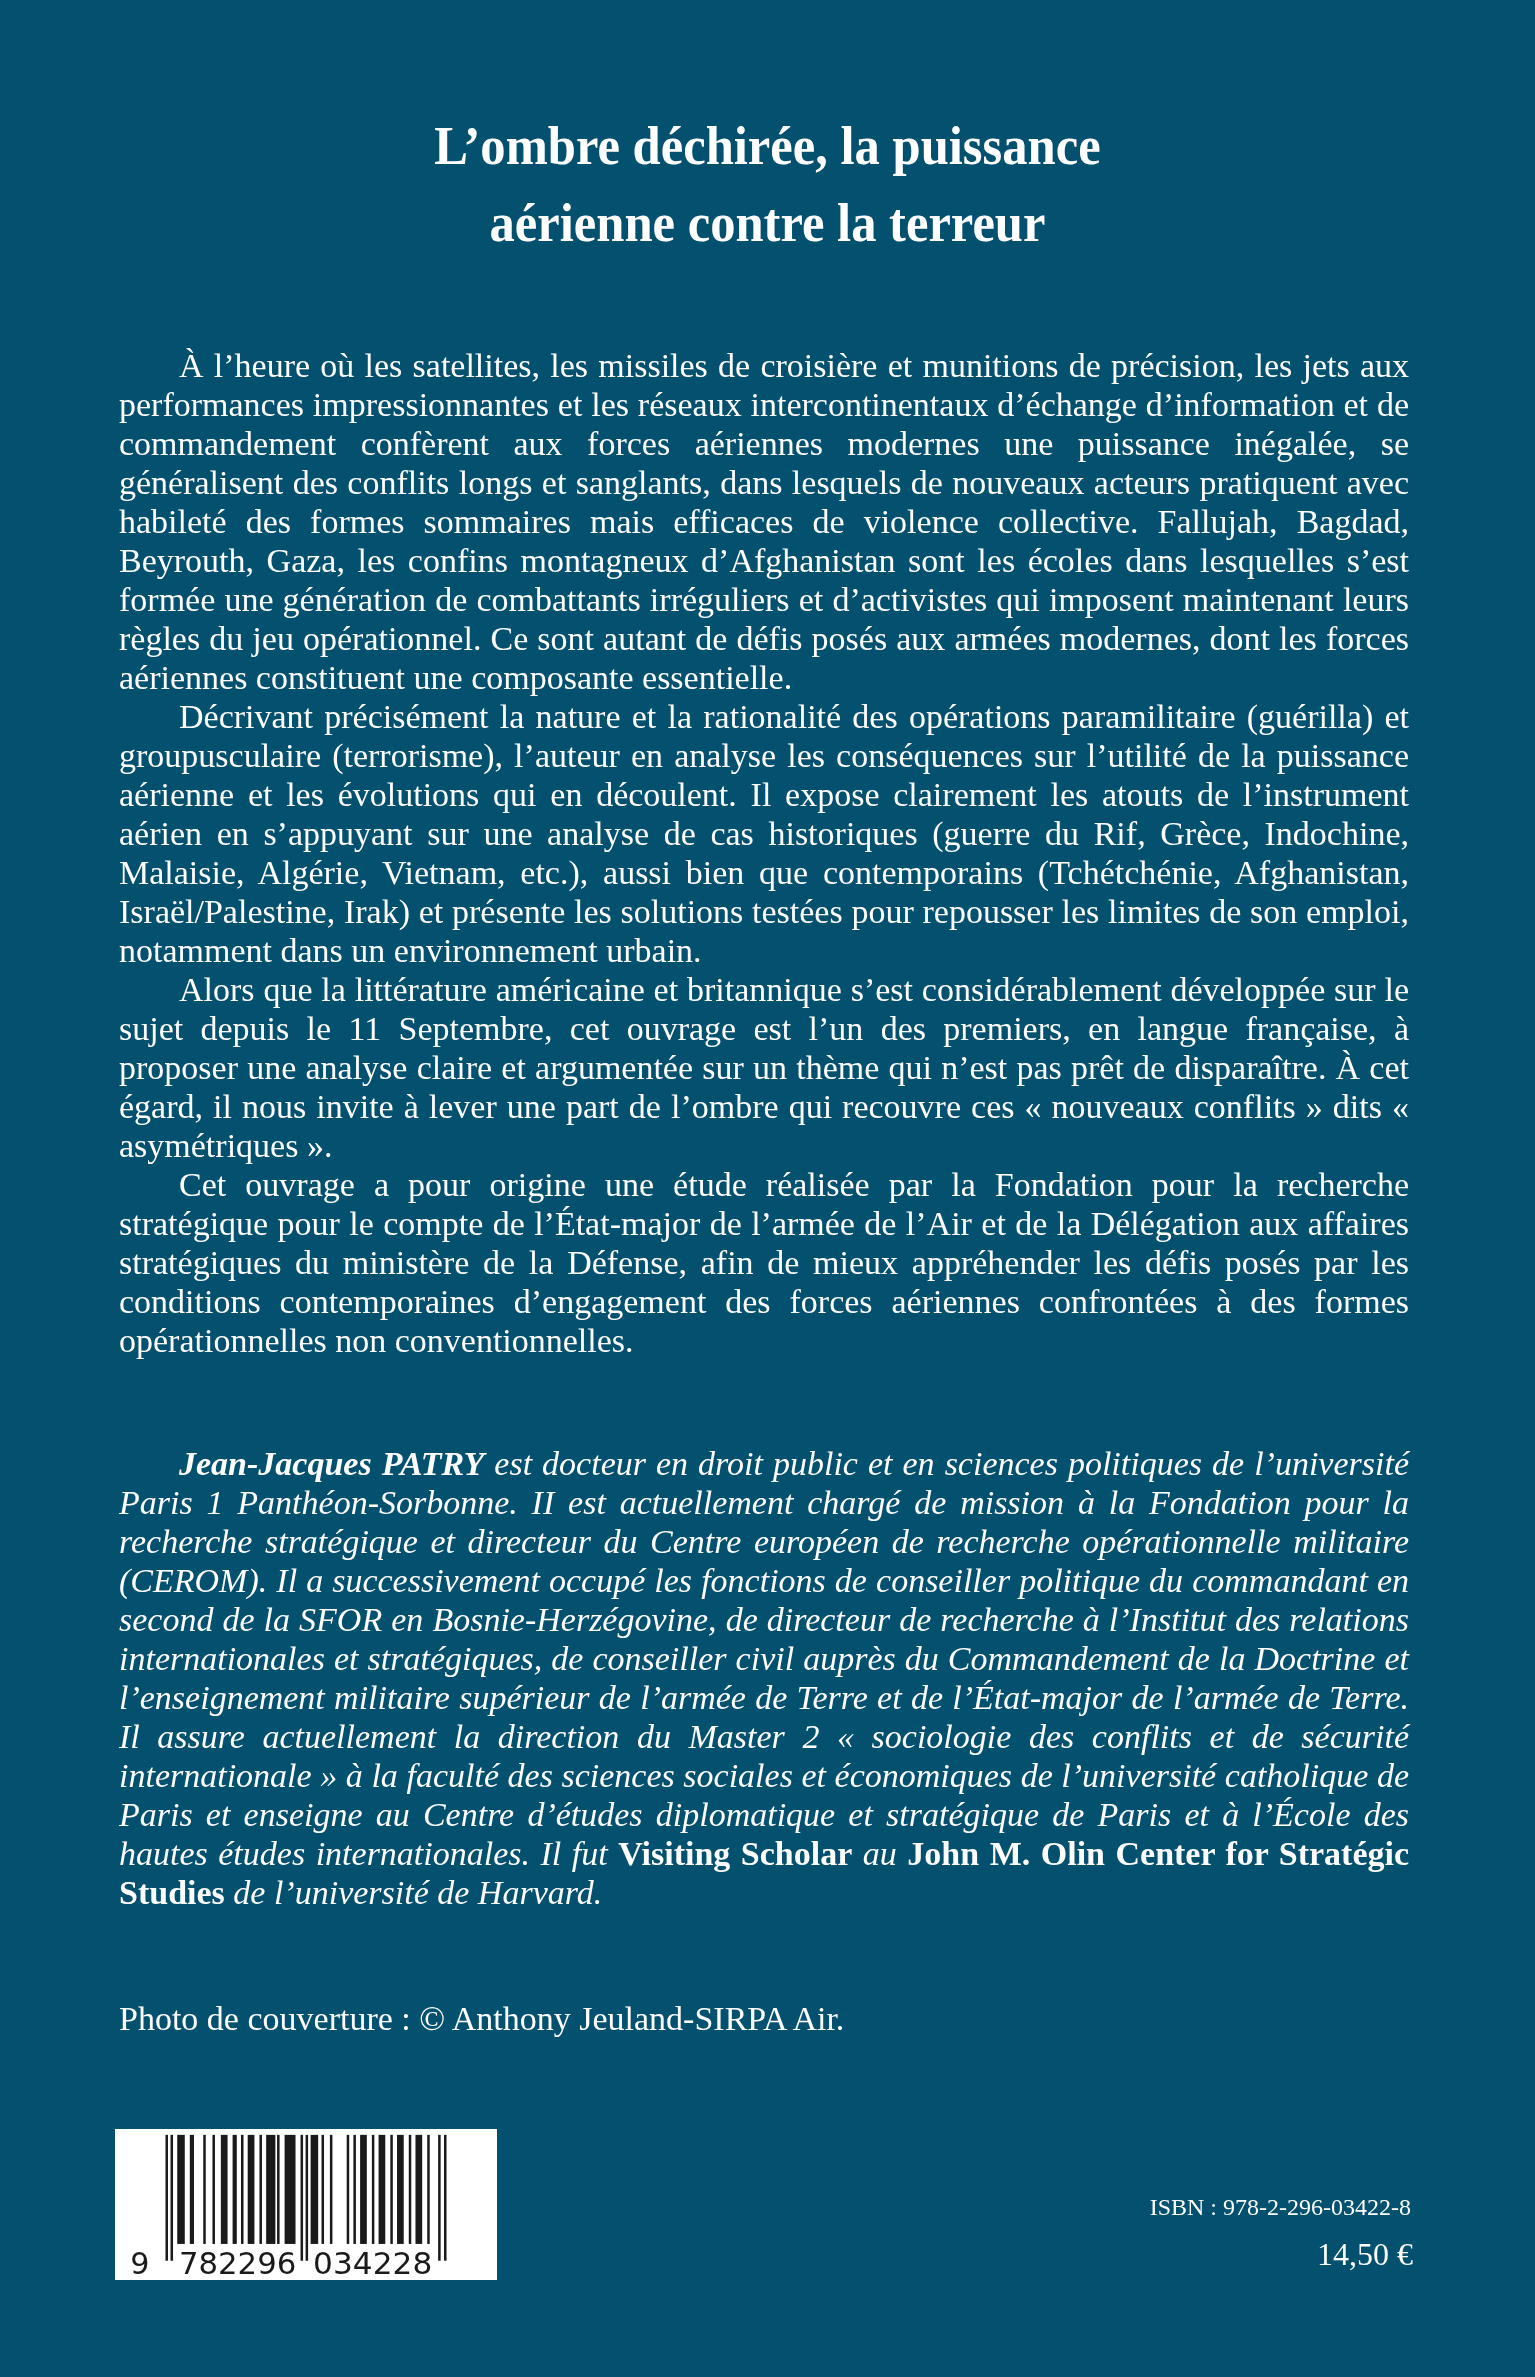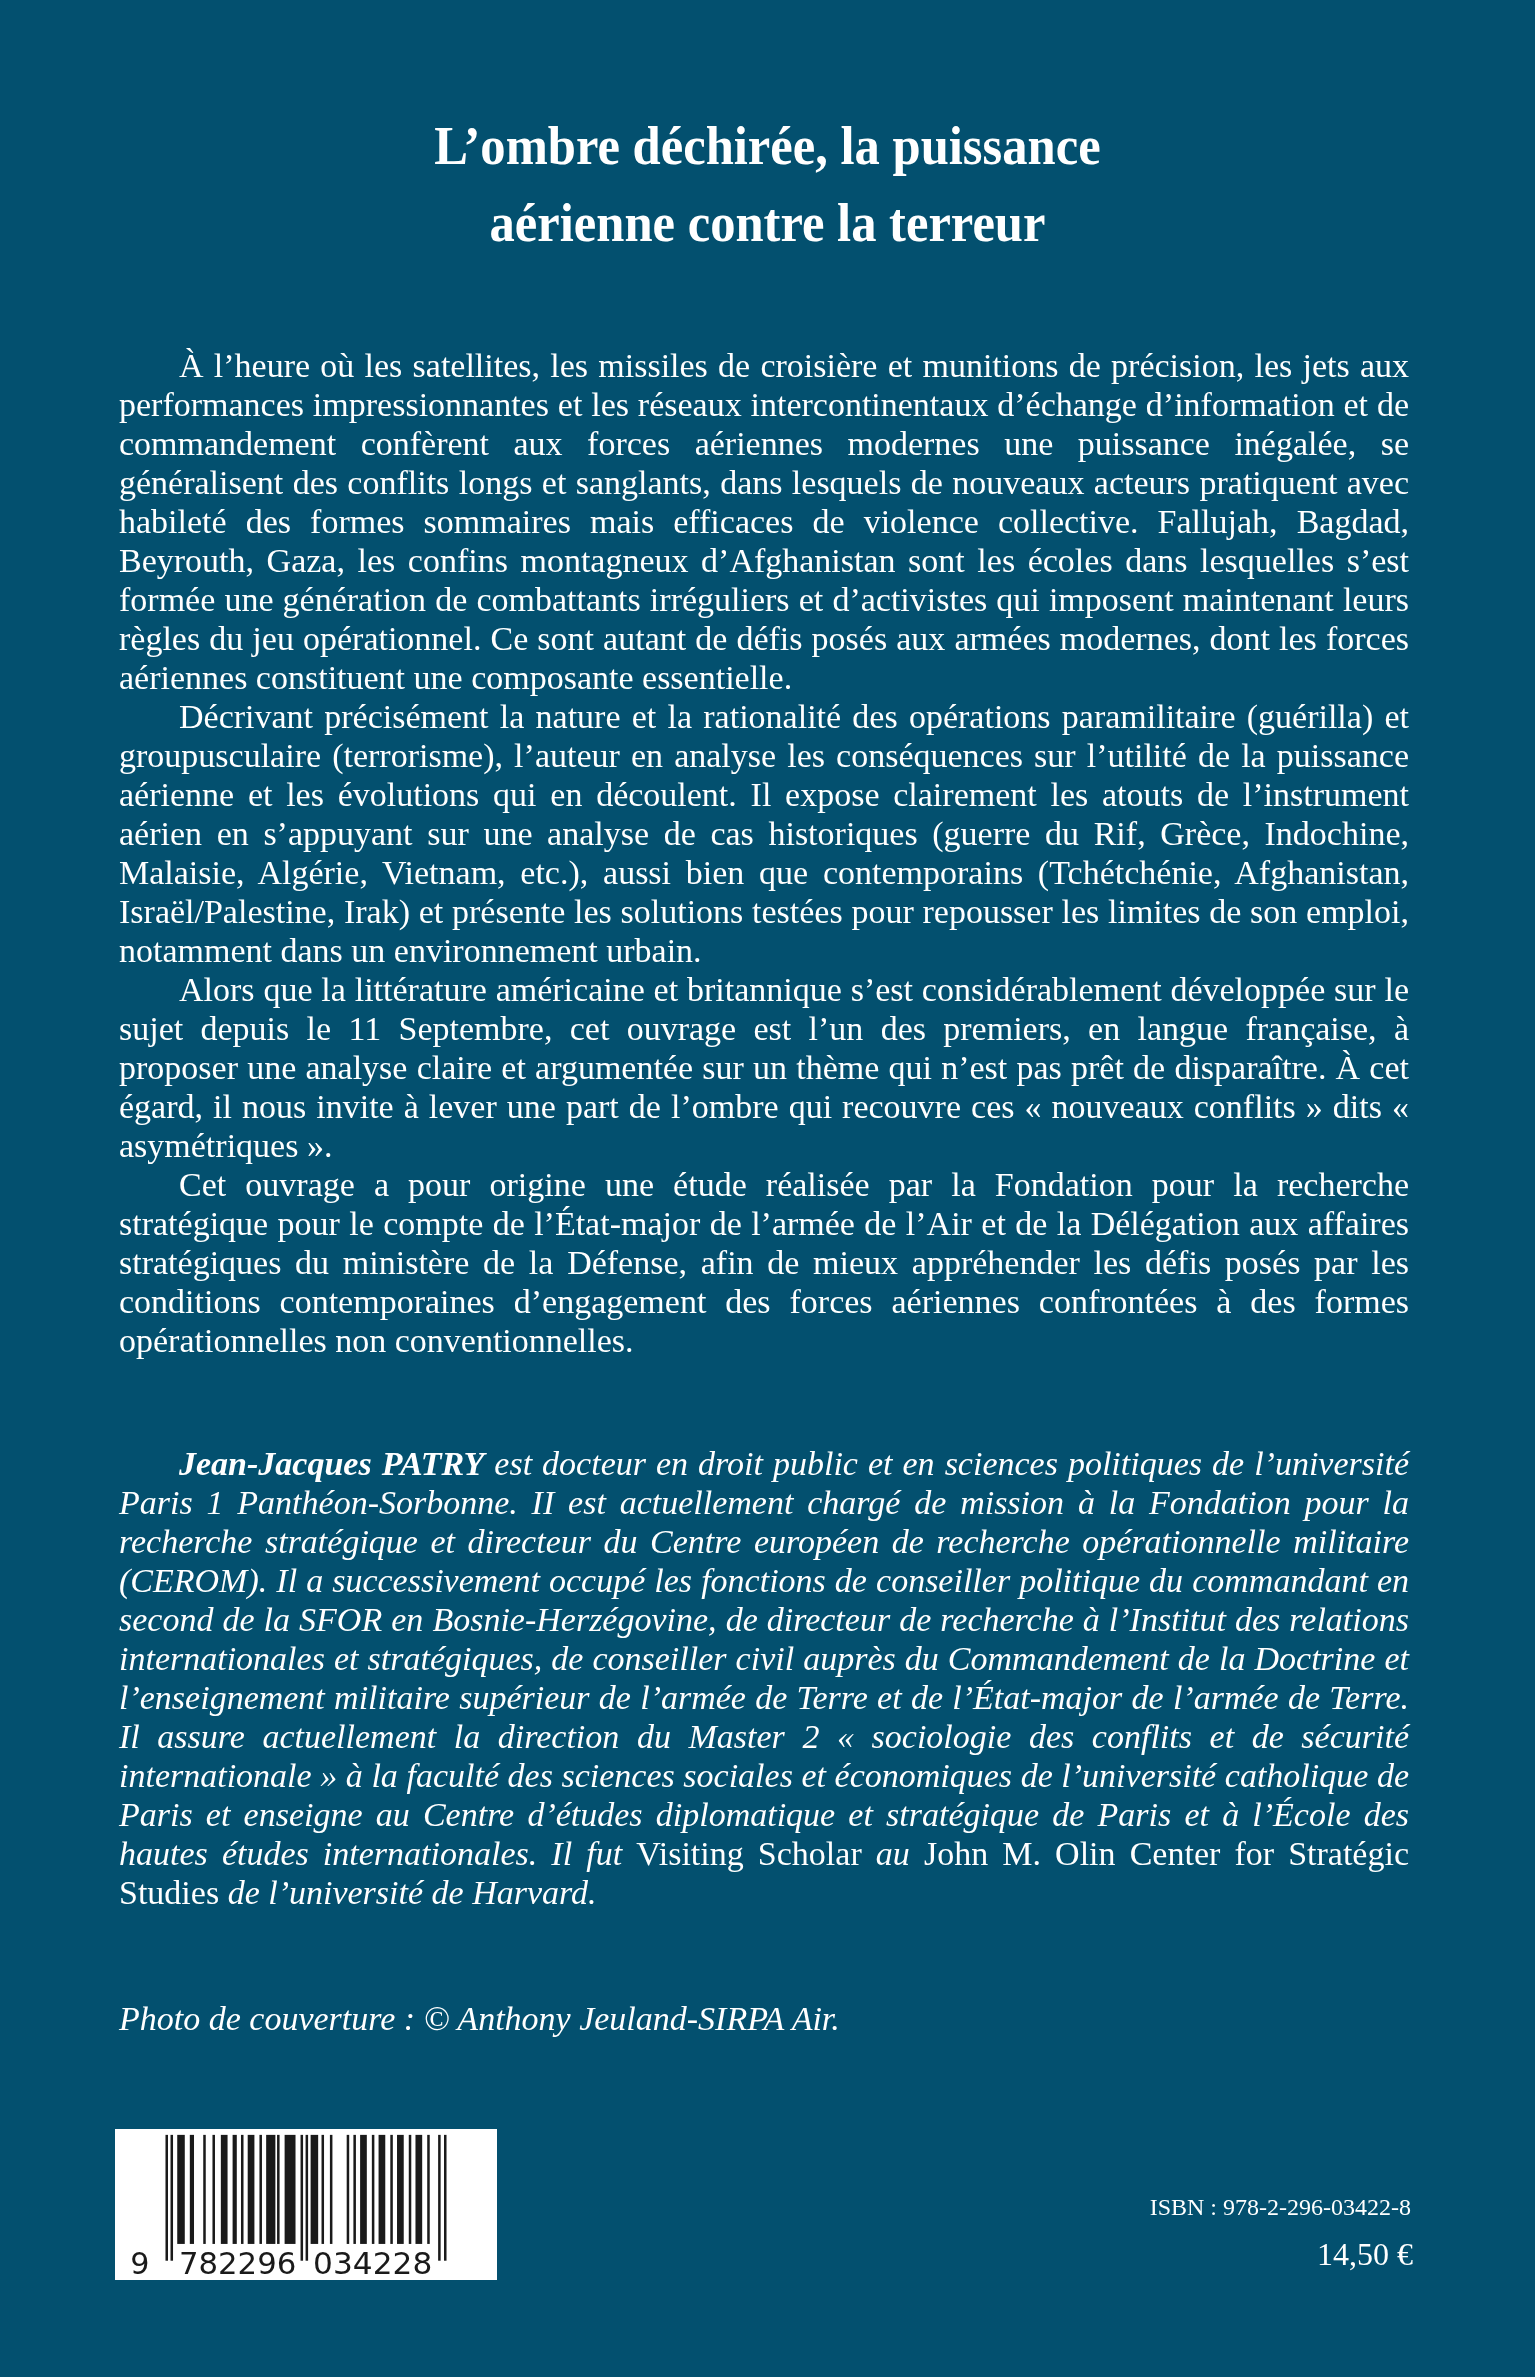--- a/index.html
+++ b/index.html
@@ -51,27 +51,26 @@
       font-size: 34px;
       line-height: 39px;
       text-align: justify;
       font-style: italic;
     }
     .bio p {
       margin: 0;
       text-indent: 60px;
     }
     .bio .name { font-weight: bold; }
-    .bio .roman { font-style: normal; }
+    .bio .roman { font-style: normal; font-weight: bold; }
     .credit {
       position: absolute;
       left: 119px;
       top: 1999px;
       font-size: 34px;
-      font-style: italic;
       line-height: 40px;
       white-space: nowrap;
     }
     .barcode-box {
       position: absolute;
       left: 115px;
       top: 2129px;
       width: 382px;
       height: 151px;
       background: #ffffff;

